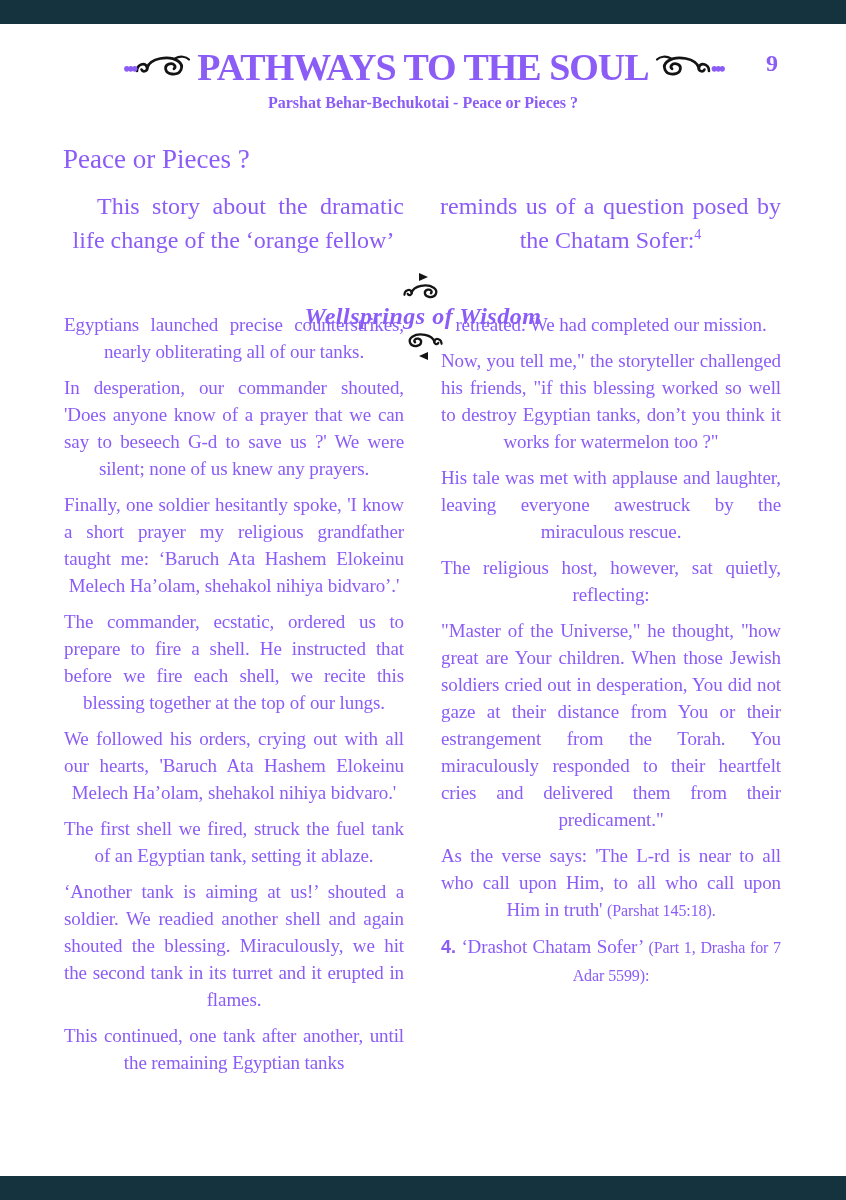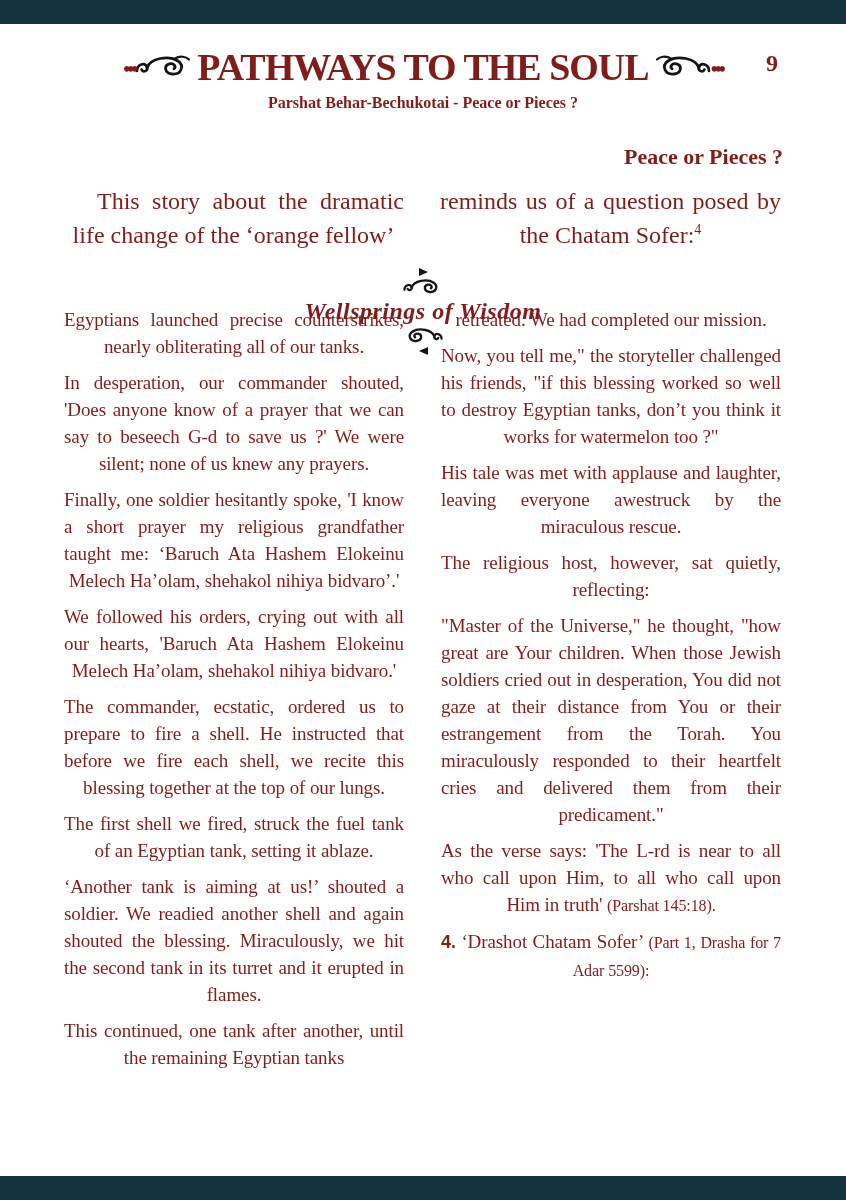--- a/index.html
+++ b/index.html
@@ -2,21 +2,21 @@
 <html><head>
 <meta charset="utf-8">
 <style>
   html, body { margin: 0; padding: 0; background: #ffffff; }
   .page {
     position: relative;
     width: 846px;
     height: 1200px;
     background: #ffffff;
     font-family: "Liberation Serif", serif;
-    color: #7f1d1d;
+    color: #8b5cf6;
     overflow: hidden;
   }
   .edge-bar {
     position: absolute; left: 0; width: 846px; height: 24px;
     background: #15333f;
   }
   .edge-bar.top { top: 0; }
   .edge-bar.bottom { bottom: 0; }
 
   .content { padding: 24px 63px 0 63px; }
@@ -57,23 +57,23 @@
   .subtitle {
     text-align: center;
     font-size: 16px;
     font-weight: bold;
     margin-top: 4px;
   }
 
   
   .section-title {
     margin: 32px 0 0 0;
-    text-align: right;
-    font-size: 22px;
-    font-weight: bold;
+    text-align: left;
+    font-size: 27px;
+    font-weight: normal;
   }
 
   .columns { display: flex; gap: 36px; }
   .col { width: 341px; }
 
   .intro { margin-top: 14px; align-items: flex-end; }
   .intro p {
     margin: 0;
     width: 341px;
     font-size: 24px;
@@ -179,22 +179,22 @@
       <span class="dot"></span>
       <span class="tip left"></span>
       <span class="rule"></span>
     </div>
 
     <div class="columns body-columns">
       <div class="col">
         <p>Egyptians launched precise counterstrikes, nearly obliterating all of our tanks.</p>
         <p>In desperation, our commander shouted, 'Does anyone know of a prayer that we can say to beseech G-d to save us ?' We were silent; none of us knew any prayers.</p>
         <p>Finally, one soldier hesitantly spoke, 'I know a short prayer my religious grandfather taught me: ‘Baruch Ata Hashem Elokeinu Melech Ha’olam, shehakol nihiya bidvaro’.'</p>
+        <p>The commander, ecstatic, ordered us to prepare to fire a shell. He instructed that before we fire each shell, we recite this blessing together at the top of our lungs.</p>
         <p>We followed his orders, crying out with all our hearts, 'Baruch Ata Hashem Elokeinu Melech Ha’olam, shehakol nihiya bidvaro.'</p>
-        <p>The commander, ecstatic, ordered us to prepare to fire a shell. He instructed that before we fire each shell, we recite this blessing together at the top of our lungs.</p>
         <p>The first shell we fired, struck the fuel tank of an Egyptian tank, setting it ablaze.</p>
         <p>‘Another tank is aiming at us!’ shouted a soldier. We readied another shell and again shouted the blessing. Miraculously, we hit the second tank in its turret and it erupted in flames.</p>
         <p>This continued, one tank after another, until the remaining Egyptian tanks</p>
       </div>
       <div class="col">
         <p>retreated. We had completed our mission.</p>
         <p>Now, you tell me," the storyteller challenged his friends, "if this blessing worked so well to destroy Egyptian tanks, don’t you think it works for watermelon too ?"</p>
         <p>His tale was met with applause and laughter, leaving everyone awestruck by the miraculous rescue.</p>
         <p>The religious host, however, sat quietly, reflecting:</p>
         <p>"Master of the Universe," he thought, "how great are Your children. When those Jewish soldiers cried out in desperation, You did not gaze at their distance from You or their estrangement from the Torah. You miraculously responded to their heartfelt cries and delivered them from their predicament."</p>

